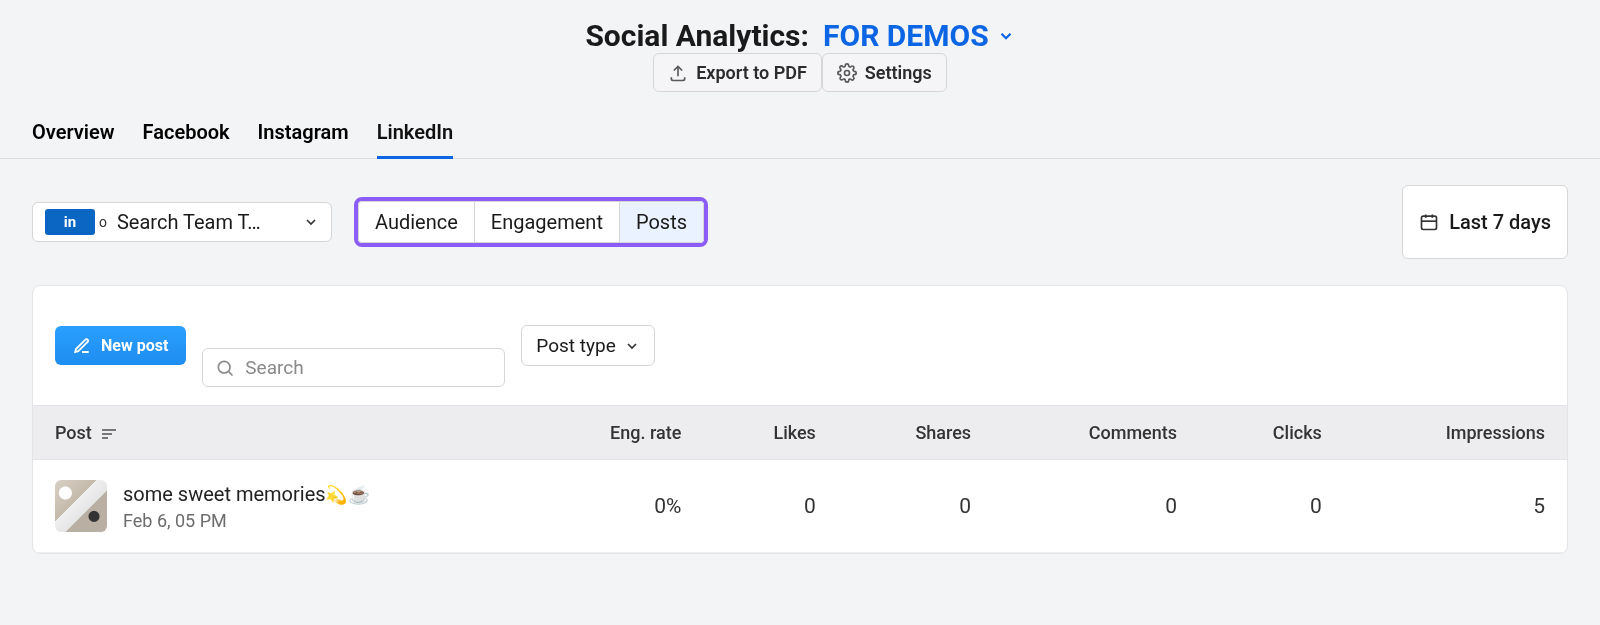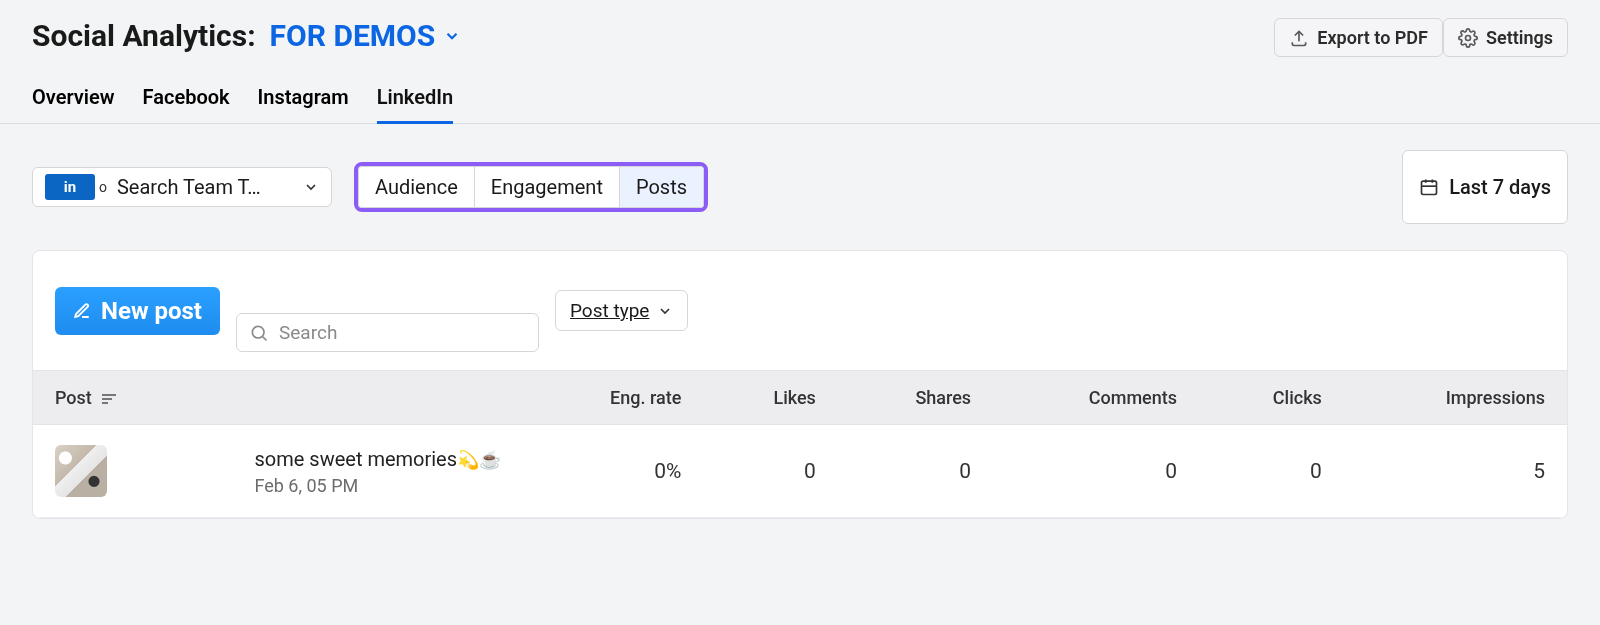--- a/index.html
+++ b/index.html
@@ -12,21 +12,21 @@
     --page-bg:#f3f4f6;
     --header-lightgray:#ededf0;
     --purple:#8b5cf6;
     --linkedin:#0a66c2;
     --light-sel:#eaf1ff;
   }
   *{box-sizing:border-box;font-family:-apple-system,BlinkMacSystemFont,"Segoe UI",Roboto,Arial,sans-serif;}
   body{margin:0;background:var(--page-bg);color:var(--text);width:1600px;}
   
   
-  .topbar{display:flex;align-items:flex-start;justify-content:space-between;padding:18px 32px 0 32px;}
+  .topbar{display:flex;align-items:center;justify-content:space-between;padding:18px 32px 0 32px;flex-direction:column;}
   .title-wrap{display:flex;align-items:center;gap:14px;font-size:30px;font-weight:700;}
   .project-sel{display:flex;align-items:center;gap:8px;color:var(--accent-blue);font-weight:700;cursor:pointer;}
   .project-sel svg{width:18px;height:18px;}
   .top-buttons{display:flex;}
   .btn{display:inline-flex;align-items:center;gap:8px;border:1px solid var(--border);background:#f5f5f7;border-radius:6px;padding:8px 14px;font-size:18px;font-weight:600;color:#2b2b2b;cursor:pointer;}
   .btn svg{width:20px;height:20px;stroke:#595959;}
   
   
   .tabs{display:flex;gap:28px;padding:28px 32px 0 32px;border-bottom:1px solid #dcdde1;}
   .tab{font-size:20px;font-weight:600;color:#000000;padding:0 0 14px 0;cursor:pointer;position:relative;}
@@ -55,39 +55,39 @@
   .panel{margin:0 32px 32px 32px;background:var(--panel-bg);border:1px solid #e3e4e8;border-radius:8px;overflow:hidden;}
   .panel-head{display:flex;align-items:center;justify-content:space-between;padding:18px 22px;border-bottom:1px solid #ebecef;}
   .panel-title{font-size:22px;font-weight:700;display:flex;gap:8px;align-items:baseline;}
   .panel-title .muted{font-weight:700;color:#7a7a7a;}
   .panel-head-actions{display:flex;align-items:center;gap:14px;color:#6b6b6b;}
   .vline{width:1px;height:26px;background:#d6d6d6;}
   .icon-btn{cursor:pointer;}
   .icon-btn svg{width:22px;height:22px;stroke:#595959;}
   
   .panel-tools{display:flex;align-items:center;gap:16px;padding:18px 22px;}
-  .primary-btn{display:inline-flex;align-items:center;gap:10px;background:#2196f3;background:linear-gradient(#2aa0ff,#1e8cf0);border:none;color:#fff;border-radius:6px;padding:10px 18px;font-size:24px;font-weight:700;cursor:pointer;}
+  .primary-btn{display:inline-flex;align-items:center;gap:10px;background:#2196f3;background:linear-gradient(#2aa0ff,#1e8cf0);border:none;color:#fff;border-radius:6px;padding:10px 18px;font-size:16px;font-weight:700;cursor:pointer;}
   .primary-btn svg{width:18px;height:18px;stroke:#fff;}
   .search-wrap{display:flex;align-items:center;gap:8px;border:1px solid var(--border);border-radius:6px;padding:6px 12px;min-width:230px;margin-top:44px;}
   .search-wrap svg{width:20px;height:20px;stroke:#8a8a8a;}
   .search-wrap input{border:none;outline:none;font-size:19px;flex:1;color:#333;}
   .search-wrap input::placeholder{color:#8a8a8a;}
-  .pill-sel{display:inline-flex;align-items:center;gap:8px;border:1px solid var(--border);border-radius:6px;padding:8px 14px;font-size:19px;cursor:pointer;text-decoration:underline;}
+  .pill-sel{display:inline-flex;align-items:center;gap:8px;border:1px solid var(--border);border-radius:6px;padding:8px 14px;font-size:19px;cursor:pointer;}
   
   
   table.posts{width:100%;border-collapse:collapse;}
   table.posts thead th{background:var(--header-lightgray);font-size:18px;font-weight:500;color:#333;padding:16px 22px;text-align:right;border-top:1px solid #e3e4e8;border-bottom:1px solid #e3e4e8;}
   table.posts thead th:first-child{text-align:left;width:32%;}
   .sort-ind{display:inline-flex;flex-direction:column;margin-left:6px;gap:2px;vertical-align:middle;}
   .sort-ind span{display:block;width:14px;height:2px;background:#777;}
   .sort-ind span:nth-child(2){width:10px;}
   .sort-ind span:nth-child(3){width:6px;}
   table.posts tbody td{padding:20px 22px;font-size:21px;text-align:right;color:#333;border-bottom:1px solid #edeef1;}
   table.posts tbody td:first-child{text-align:left;}
-  .post-cell{display:flex;align-items:center;gap:16px;justify-content:space-between;}
+  .post-cell{display:flex;align-items:center;gap:16px;}
   .thumb{width:52px;height:52px;border-radius:6px;background:linear-gradient(135deg,#d9d1c6 0%,#c4b9ab 40%,#efefef 40%,#e5e5e5 60%,#b9b0a3 60%);position:relative;overflow:hidden;}
   .thumb::before{content:"";position:absolute;inset:0;background:
       radial-gradient(circle at 20% 25%,#fff 0 6px,transparent 7px),
       radial-gradient(circle at 75% 70%,#333 0 5px,transparent 6px);}
   .post-meta{display:flex;flex-direction:column;gap:4px;}
   .post-title{font-size:20px;color:#222;}
   .post-date{font-size:18px;color:#6c6c6c;}
   .emoji{font-size:18px;}
 </style>
 </head>

